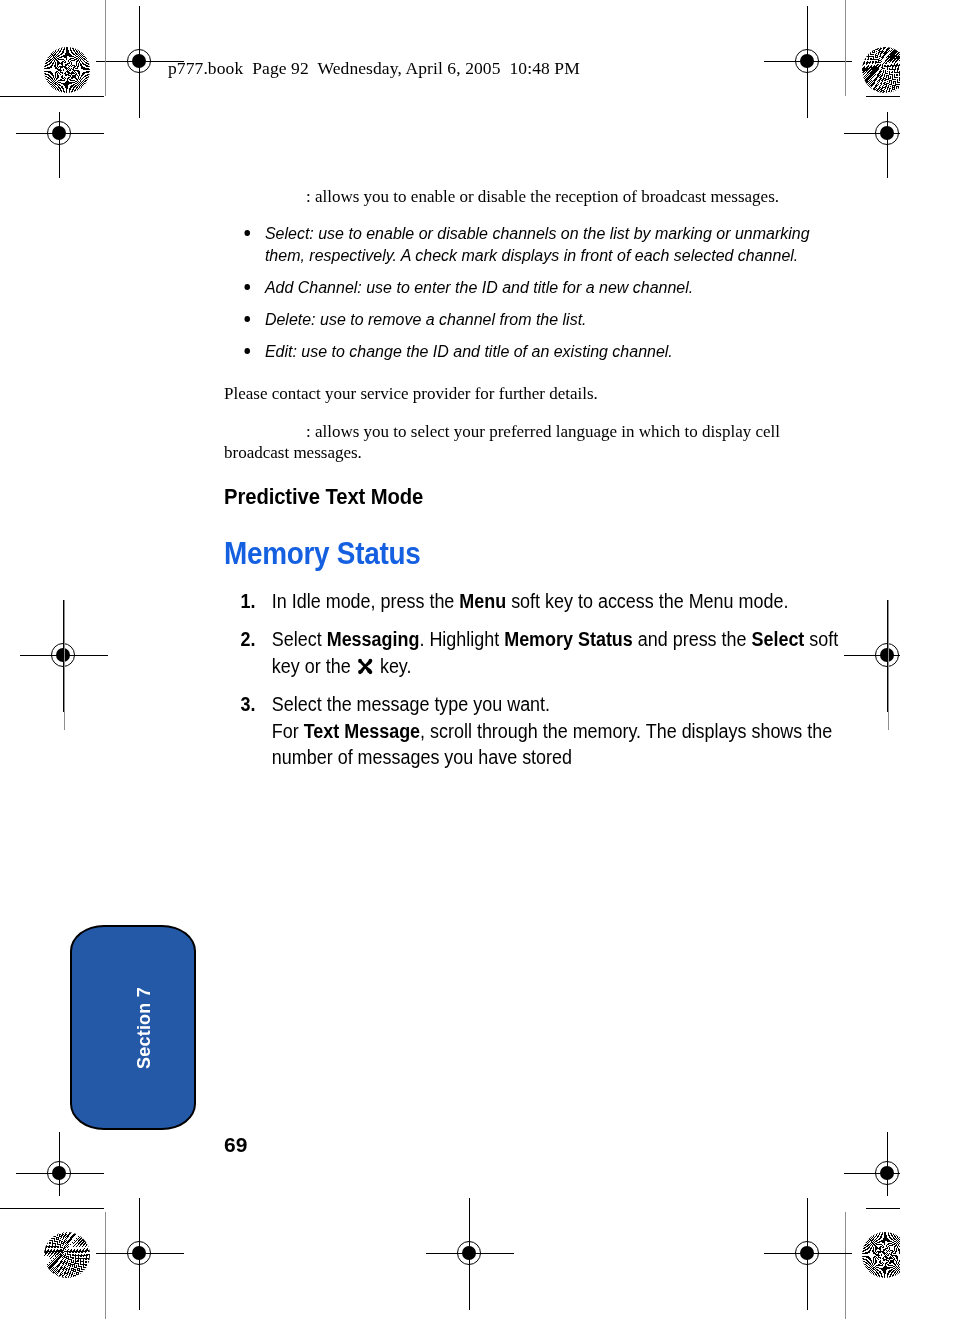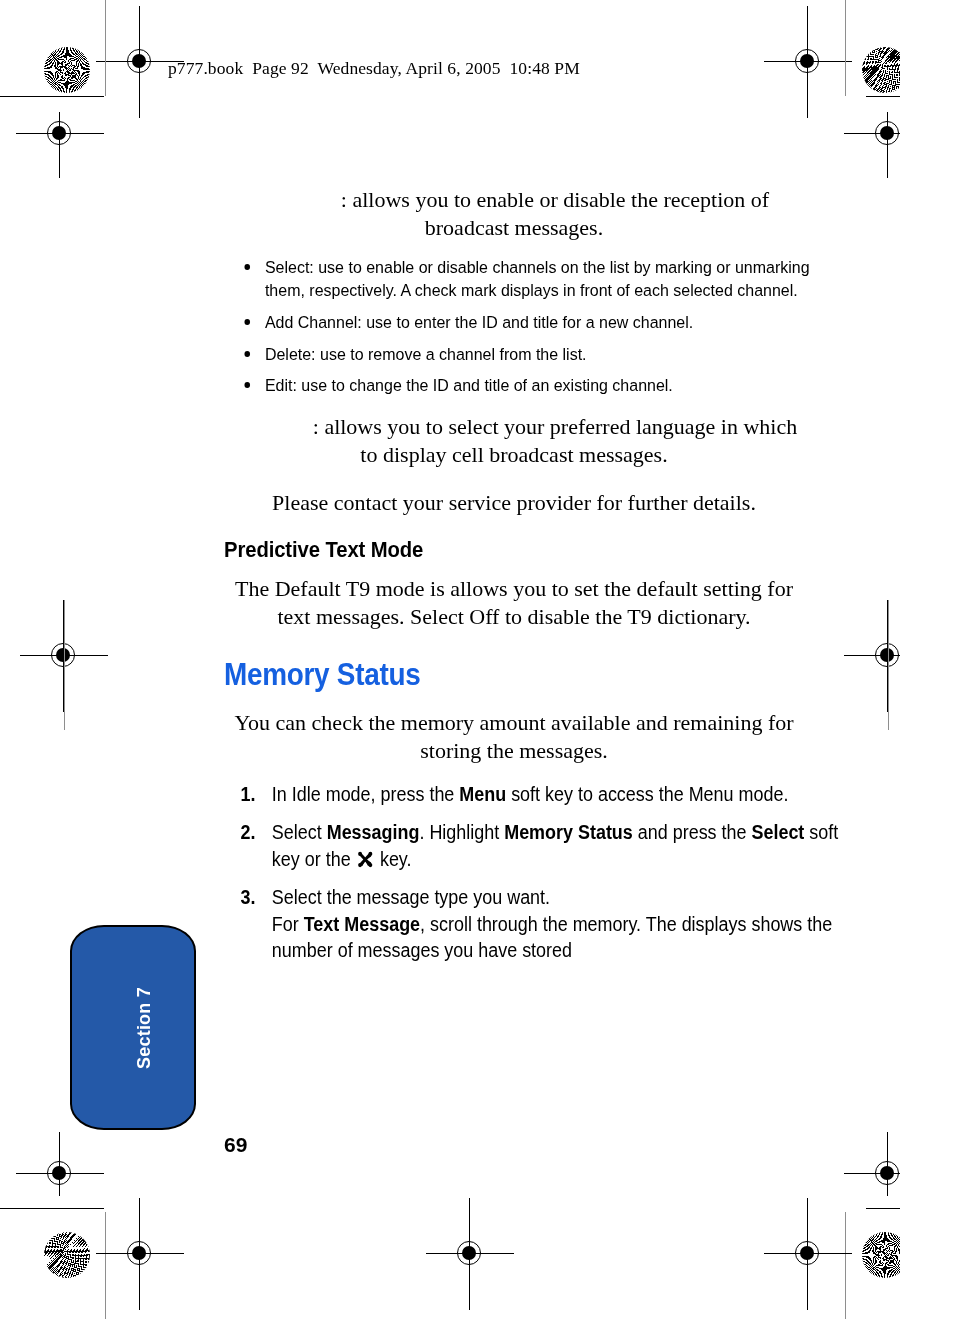--- a/index.html
+++ b/index.html
@@ -99,36 +99,36 @@
   .content {
     position: absolute;
     left: 224px;
     top: 186px;
     width: 580px;
   }
 
   p.serif {
     margin: 0 0 14px 0;
     font-family: "Liberation Serif", "DejaVu Serif", serif;
-    font-size: 22px;
+    font-size: 17px;
     line-height: 1.27;
     text-indent: 0;
     color: #000;
-    text-align: center;
   }
   p.serif .lead-gap {
     display: inline-block;
   }
   .gap-sm { width: 82px; }
   .gap-md { width: 136px; }
 
   .bullets {
     margin: 12px 0 10px 0;
     padding: 0;
     list-style: none;
+    font-style: italic;
   }
   .bullets li {
     position: relative;
     margin: 0 0 9px 0;
     padding-left: 44px;
     font-family: "Liberation Sans Narrow", "Liberation Sans", "DejaVu Sans", sans-serif;
     font-size: 17.2px;
     line-height: 1.33;
     transform: scaleX(0.93);
     transform-origin: left center;
@@ -336,31 +336,29 @@
     <p class="serif"><span class="lead-gap gap-sm"></span><span>: allows you to enable or disable the reception of broadcast messages.</span></p>
 
 
     <ul class="bullets">
       <li><span class="dot"></span><span>Select: use to enable or disable channels on the list by marking or unmarking them, respectively. A check mark displays in front of each selected channel.</span></li>
       <li><span class="dot"></span><span>Add Channel: use to enter the ID and title for a new channel.</span></li>
       <li><span class="dot"></span><span>Delete: use to remove a channel from the list.</span></li>
       <li><span class="dot"></span><span>Edit: use to change the ID and title of an existing channel.</span></li>
     </ul>
 
+    <p class="serif" style="margin-top:20px;"><span>Please contact your service provider for further details.</span></p>
+
     <p class="serif" style="margin-top:16px;"><span class="lead-gap gap-sm"></span><span>: allows you to select your preferred language in which to display cell broadcast messages.</span></p>
 
-    <p class="serif" style="margin-top:20px;"><span>Please contact your service provider for further details.</span></p>
-
     <h3 class="subhead">Predictive Text Mode</h3>
 
-    <p class="serif">The Default T9 mode is allows you to set the default setting for text messages. Select Off to disable the T9 dictionary.</p>
 
     <h2 class="chapter">Memory Status</h2>
 
-    <p class="serif">You can check the memory amount available and remaining for storing the messages.</p>
 
     <ol class="steps">
       <li>
         <span class="num">1.</span>
         <span><span>In Idle mode, press the </span><b>Menu</b><span> soft key to access the Menu mode.</span></span>
       </li>
       <li>
         <span class="num">2.</span>
         <span><span>Select </span><b>Messaging</b><span>. Highlight </span><b>Memory Status</b><span> and press the </span><b>Select</b><span> soft key or the </span><span class="okkey"><svg viewBox="0 0 20 20" width="17" height="17" aria-hidden="true">
                 <g fill="#000">

